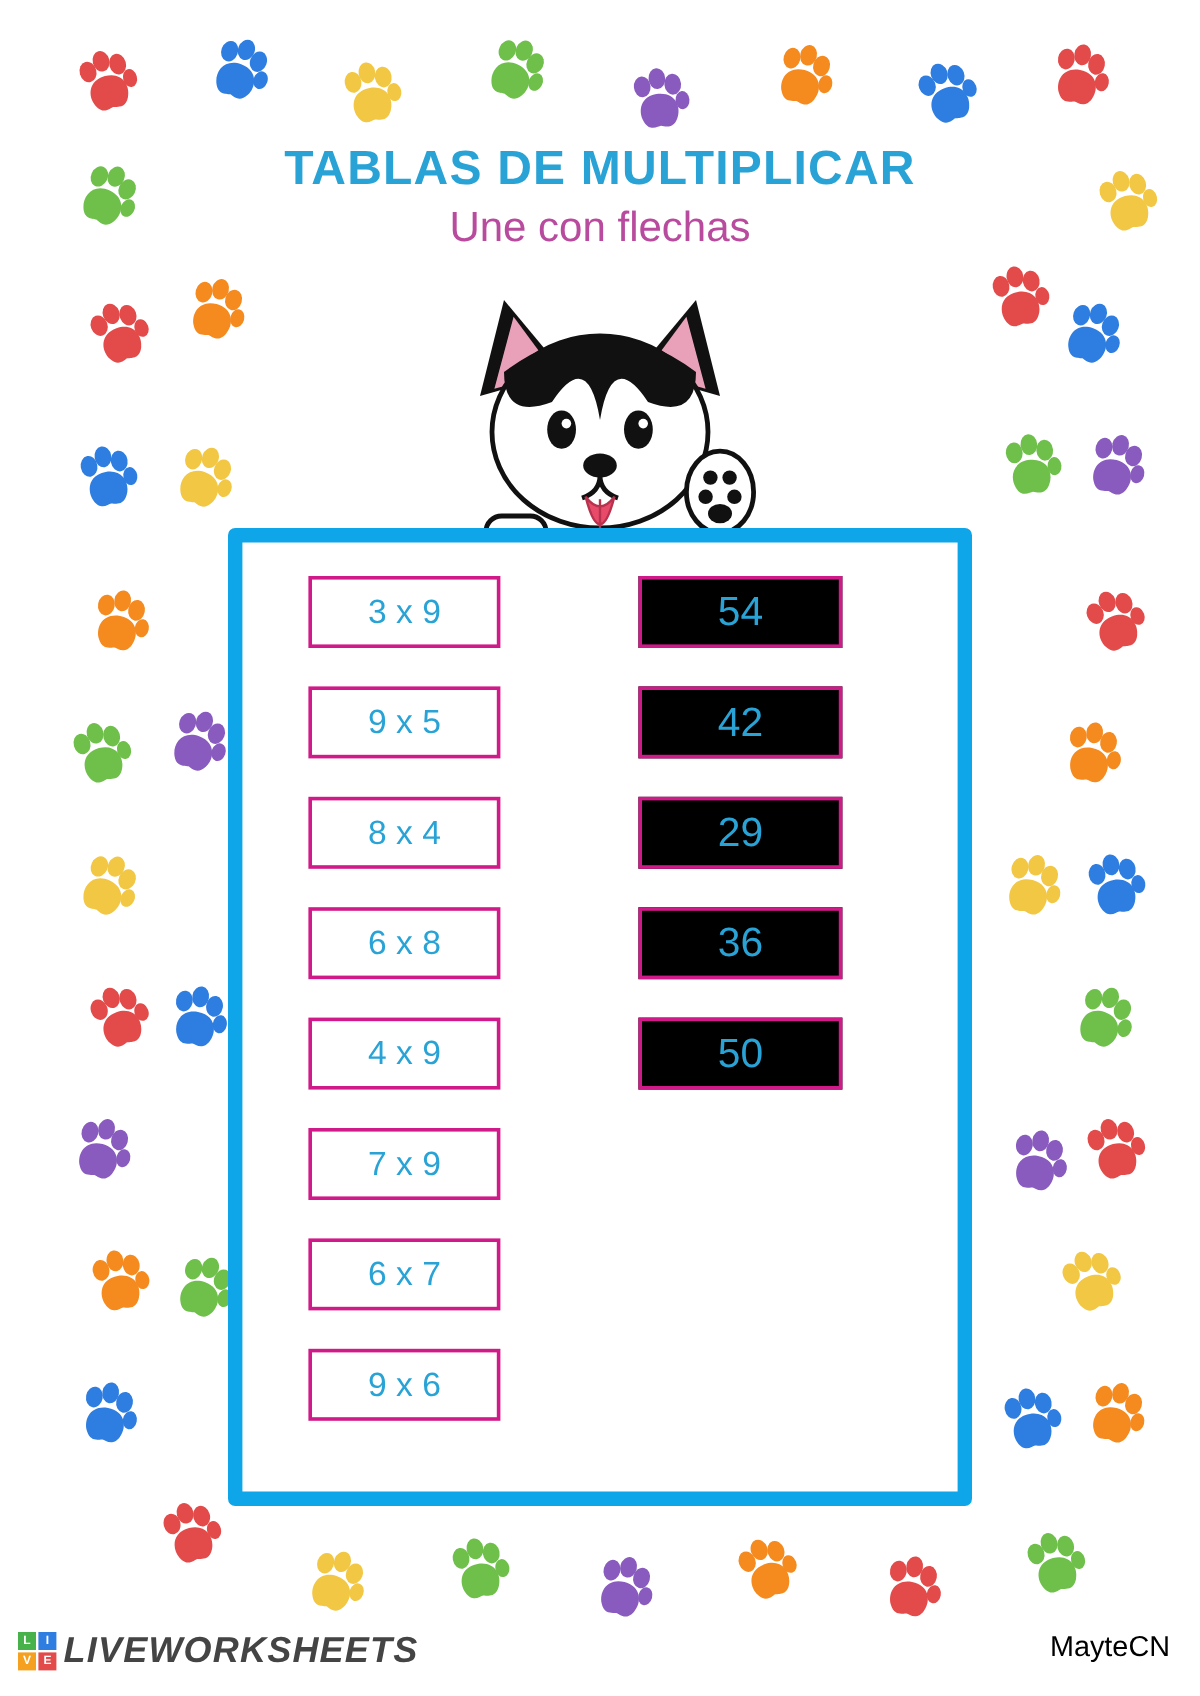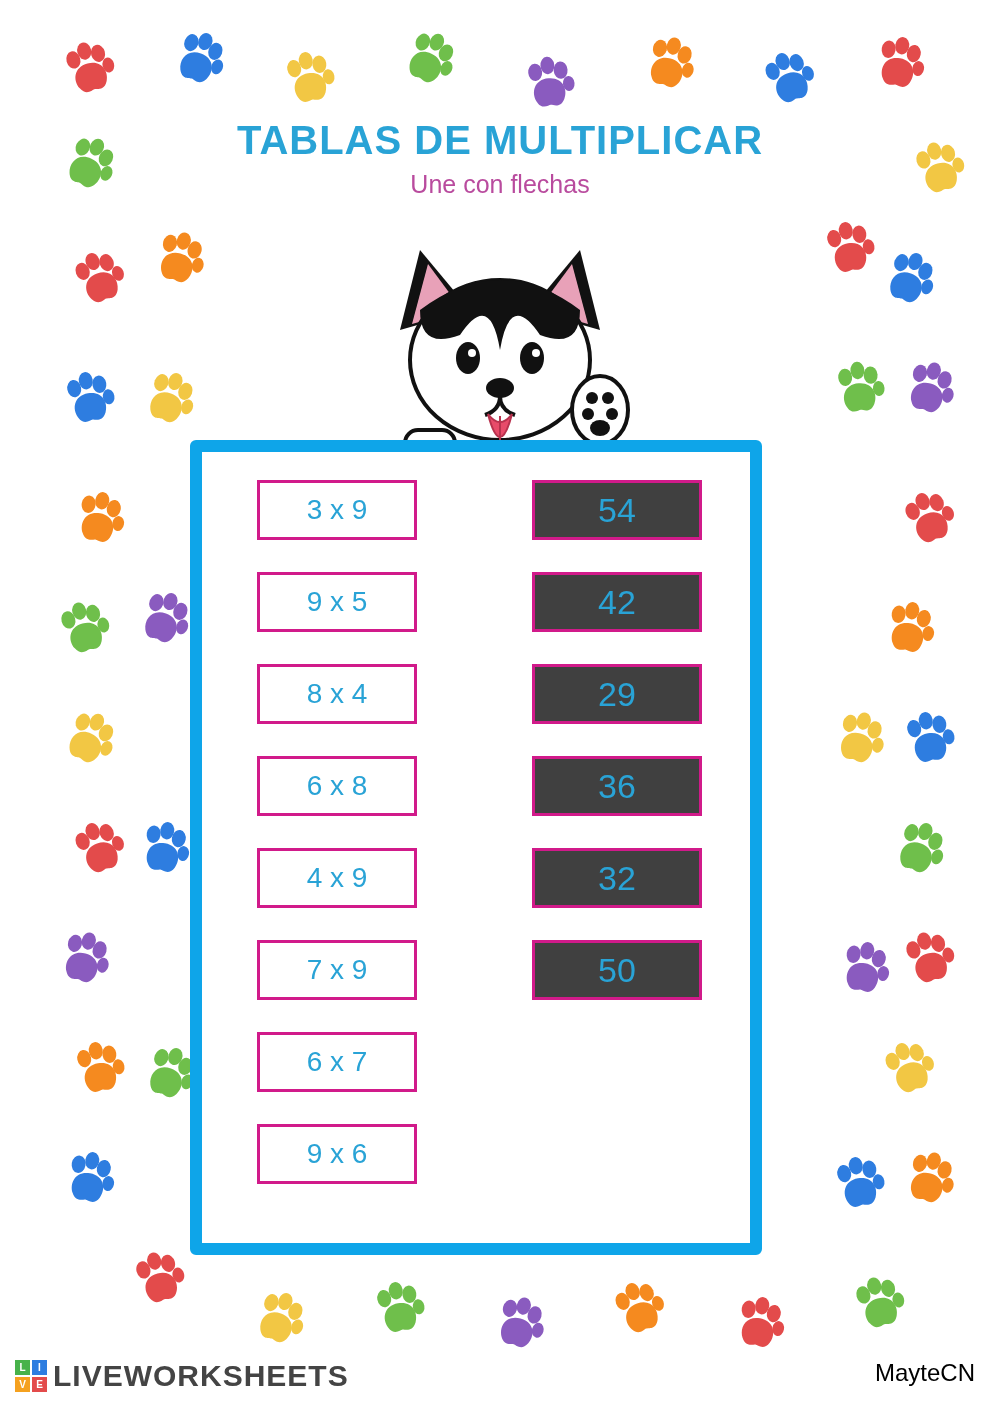--- a/index.html
+++ b/index.html
@@ -29,28 +29,28 @@
     font-weight: bold;
     letter-spacing: 1px;
   }
   .subtitle {
     position: absolute;
     top: 170px;
     left: 0;
     width: 100%;
     text-align: center;
     font-family: "Comic Sans MS", "Comic Sans", cursive, sans-serif;
-    font-size: 25px;
+    font-size: 35px;
     color: #b94b9e;
   }
   .panel {
     position: absolute;
     left: 190px;
     top: 440px;
-    width: 572px;
+    width: 620px;
     height: 815px;
     border: 12px solid #0ea5e9;
     background: #fff;
     border-radius: 6px;
   }
   .col {
     position: absolute;
     top: 28px;
     display: flex;
     flex-direction: column;
@@ -65,21 +65,21 @@
     height: 60px;
     display: flex;
     align-items: center;
     justify-content: center;
     color: #29a3d6;
     font-size: 28px;
     font-family: Arial, sans-serif;
   }
   .abox {
     border: 3px solid #d11a8a;
-    background: #404040;
+    background: #000000;
     width: 170px;
     height: 60px;
     display: flex;
     align-items: center;
     justify-content: center;
     color: #29a3d6;
     font-size: 34px;
     font-family: Arial, sans-serif;
   }
   .dog {
@@ -120,20 +120,21 @@
     font-size:10px;
     font-weight:bold;
     color:#fff;
   }
   .brand-text {
     font-family: Arial, sans-serif;
     font-size: 30px;
     font-weight: bold;
     color: #444;
     letter-spacing: 1px;
+    font-style: italic;
   }
 </style>
 </head>
 <body>
 
 <div class="title">TABLAS DE MULTIPLICAR</div>
 <div class="subtitle">Une con flechas</div>
 
 <div id="paw-layer">
     <div class="paw" style="left: 60px; top: 40px; transform: rotate(-15deg);"><svg viewBox="0 0 100 100" width="58" height="58">
@@ -494,21 +495,20 @@
       <div class="qbox">4 x 9</div>
       <div class="qbox">7 x 9</div>
       <div class="qbox">6 x 7</div>
       <div class="qbox">9 x 6</div>
     </div>
   <div class="col right" id="acol">
       <div class="abox">54</div>
       <div class="abox">42</div>
       <div class="abox">29</div>
       <div class="abox">36</div>
-      <div class="abox">32</div>
       <div class="abox">50</div>
     </div>
 </div>
 
 <div class="author">MayteCN</div>
 
 <div class="brand">
   <div class="brand-squares">
     <div style="background:#47b24a">L</div>
     <div style="background:#2e7de0">I</div>

